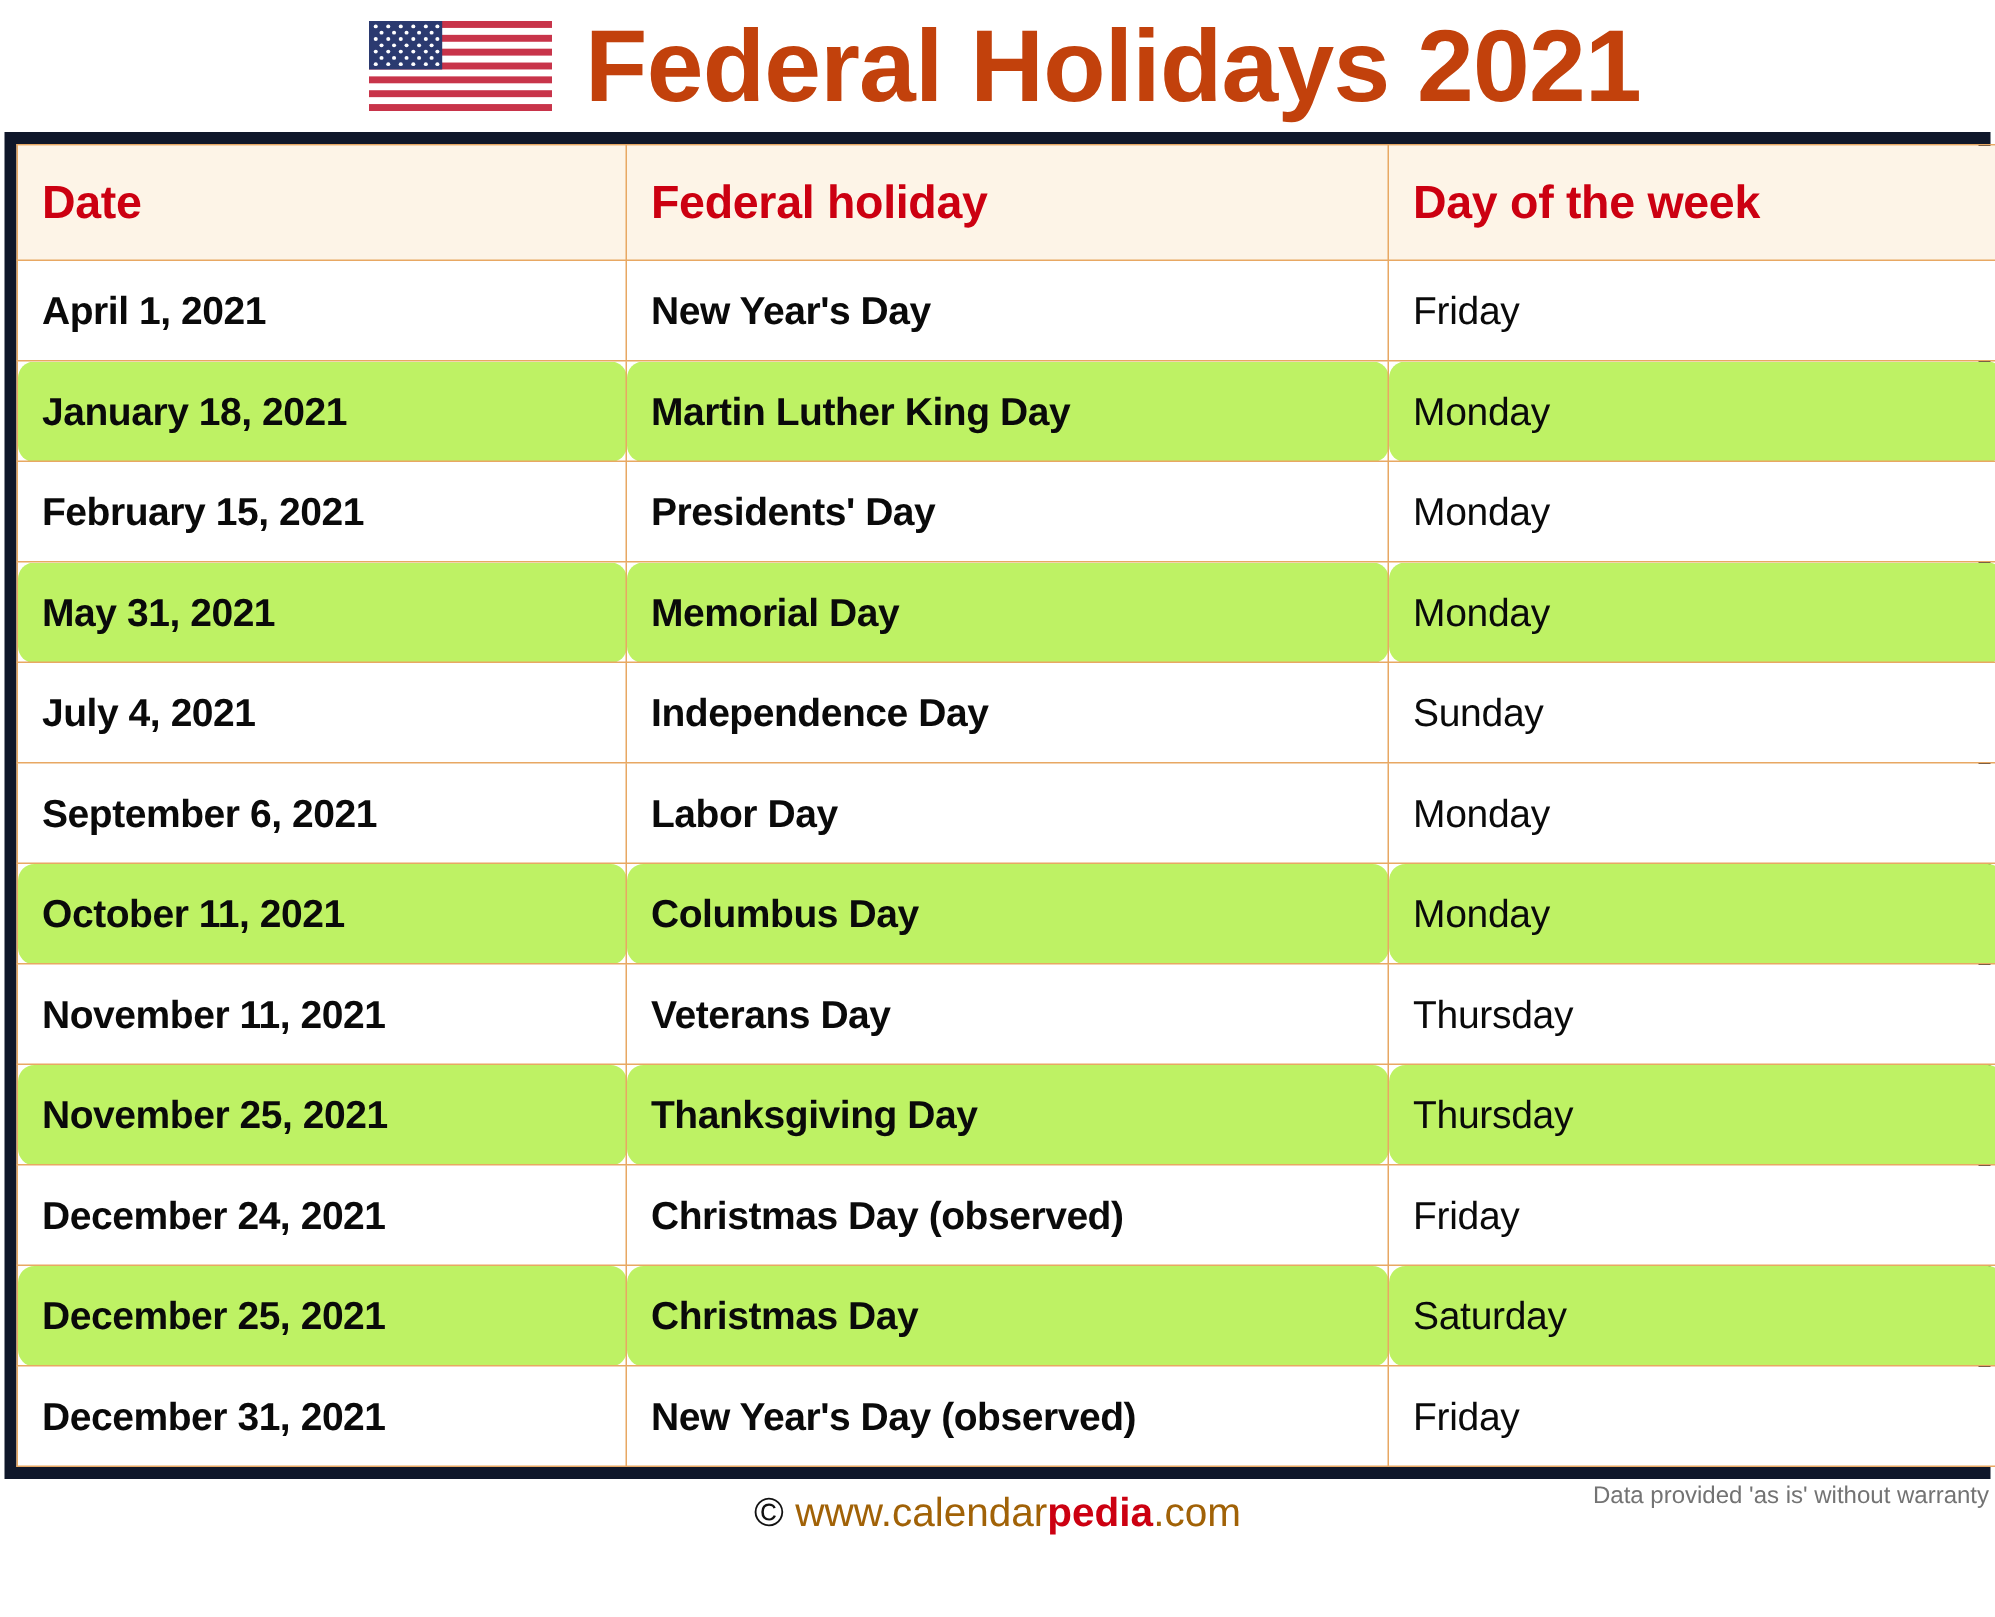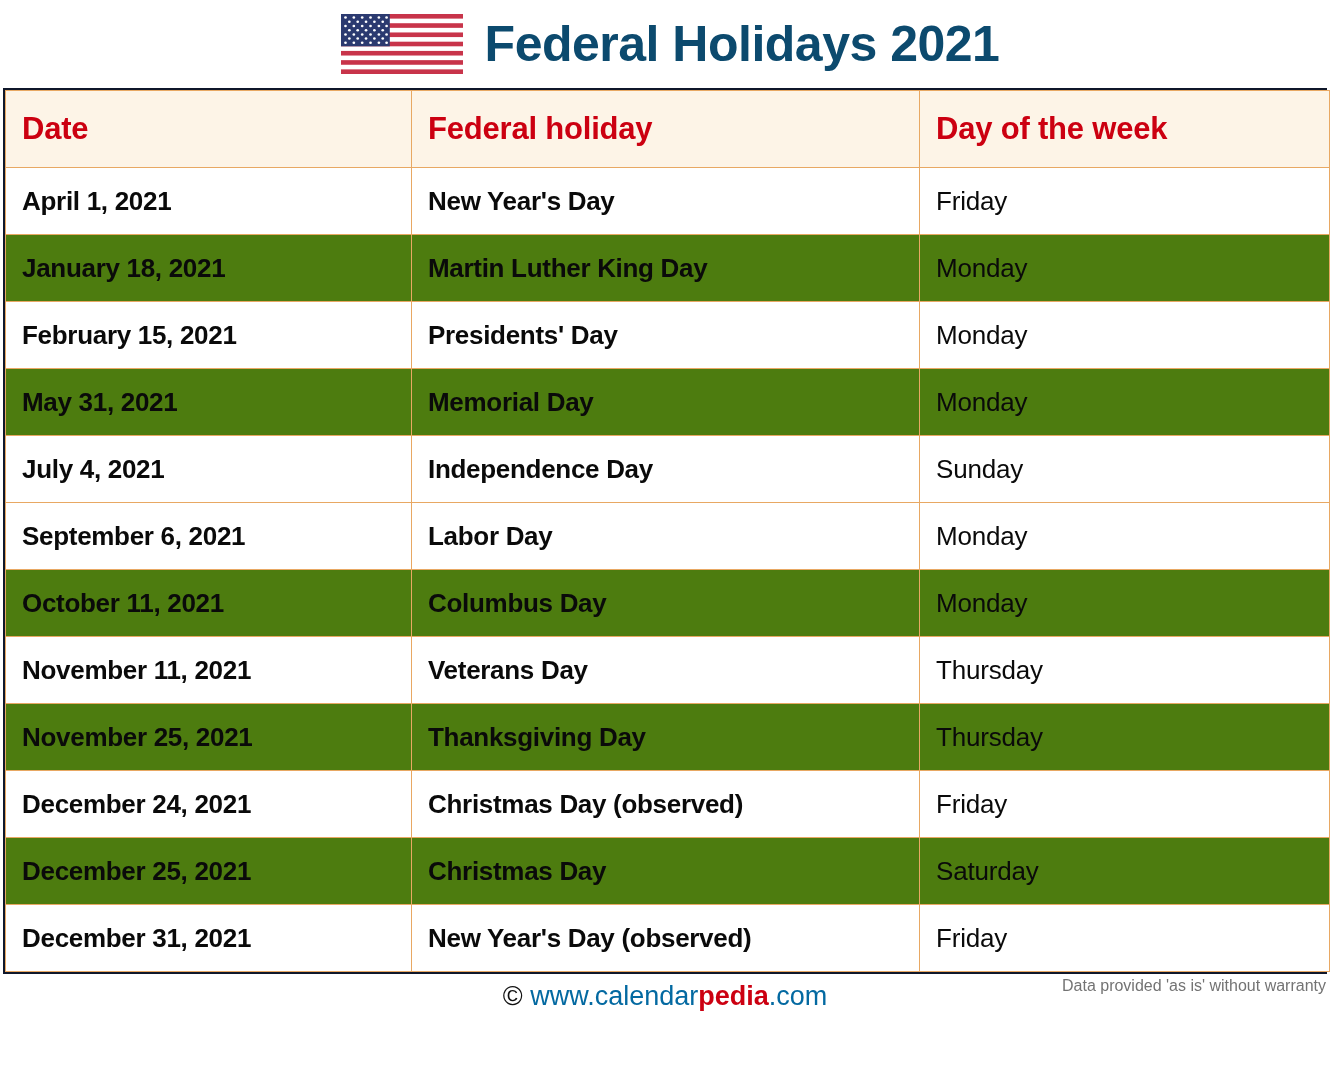--- a/index.html
+++ b/index.html
@@ -30,33 +30,33 @@
     gap: 22px;
     padding-left: 10px;
   }
   .flag {
     width: 122px;
     height: 60px;
     flex: 0 0 auto;
     display: block;
   }
   .title-text {
-    font-size: 50px;
-    font-weight: bold;
-    color: #0c4a6e;
+    font-size: 68px;
+    font-weight: bold;
+    color: #c2410c;
     letter-spacing: -0.5px;
     line-height: 1;
     white-space: nowrap;
     font-family: "Liberation Sans", sans-serif;
   }
 
   
   .table-wrap {
     margin: 0 3px;
-    border: 2px solid #0f172a;
+    border: 8px solid #0f172a;
     border-collapse: collapse;
   }
   table.holidays {
     width: 100%;
     border-collapse: collapse;
     table-layout: fixed;
   }
   table.holidays col.c-date   { width: 406px; }
   table.holidays col.c-name   { width: 508px; }
   table.holidays col.c-day    { width: 410px; }
@@ -75,21 +75,21 @@
     height: 76px;
     background: #FDF4E7;
     color: #CC0011;
     font-size: 31px;
     font-weight: bold;
     letter-spacing: -0.2px;
   }
 
   table.holidays tbody tr { height: 67px; }
   table.holidays tbody tr.odd  td { background: #ffffff; }
-  table.holidays tbody tr.even td { background: #4d7c0f; }
+  table.holidays tbody tr.even td { background: #bef264; border-radius: 11px; }
 
   td.cell-date,
   td.cell-name {
     font-weight: bold;
     font-size: 26px;
     color: #0a0a0a;
     letter-spacing: -0.3px;
   }
   td.cell-day {
     font-weight: normal;
@@ -104,21 +104,21 @@
     height: 40px;
     margin-top: 2px;
   }
   .credit {
     text-align: center;
     font-size: 27px;
     color: #111111;
     line-height: 40px;
     white-space: nowrap;
   }
-  .credit .brand-plain { color: #0369a1; }
+  .credit .brand-plain { color: #a16207; }
   .credit .brand-red {
     color: #CC0011;
     font-weight: bold;
   }
   .disclaimer {
     position: absolute;
     right: 4px;
     top: 0;
     font-size: 16px;
     color: #737373;

